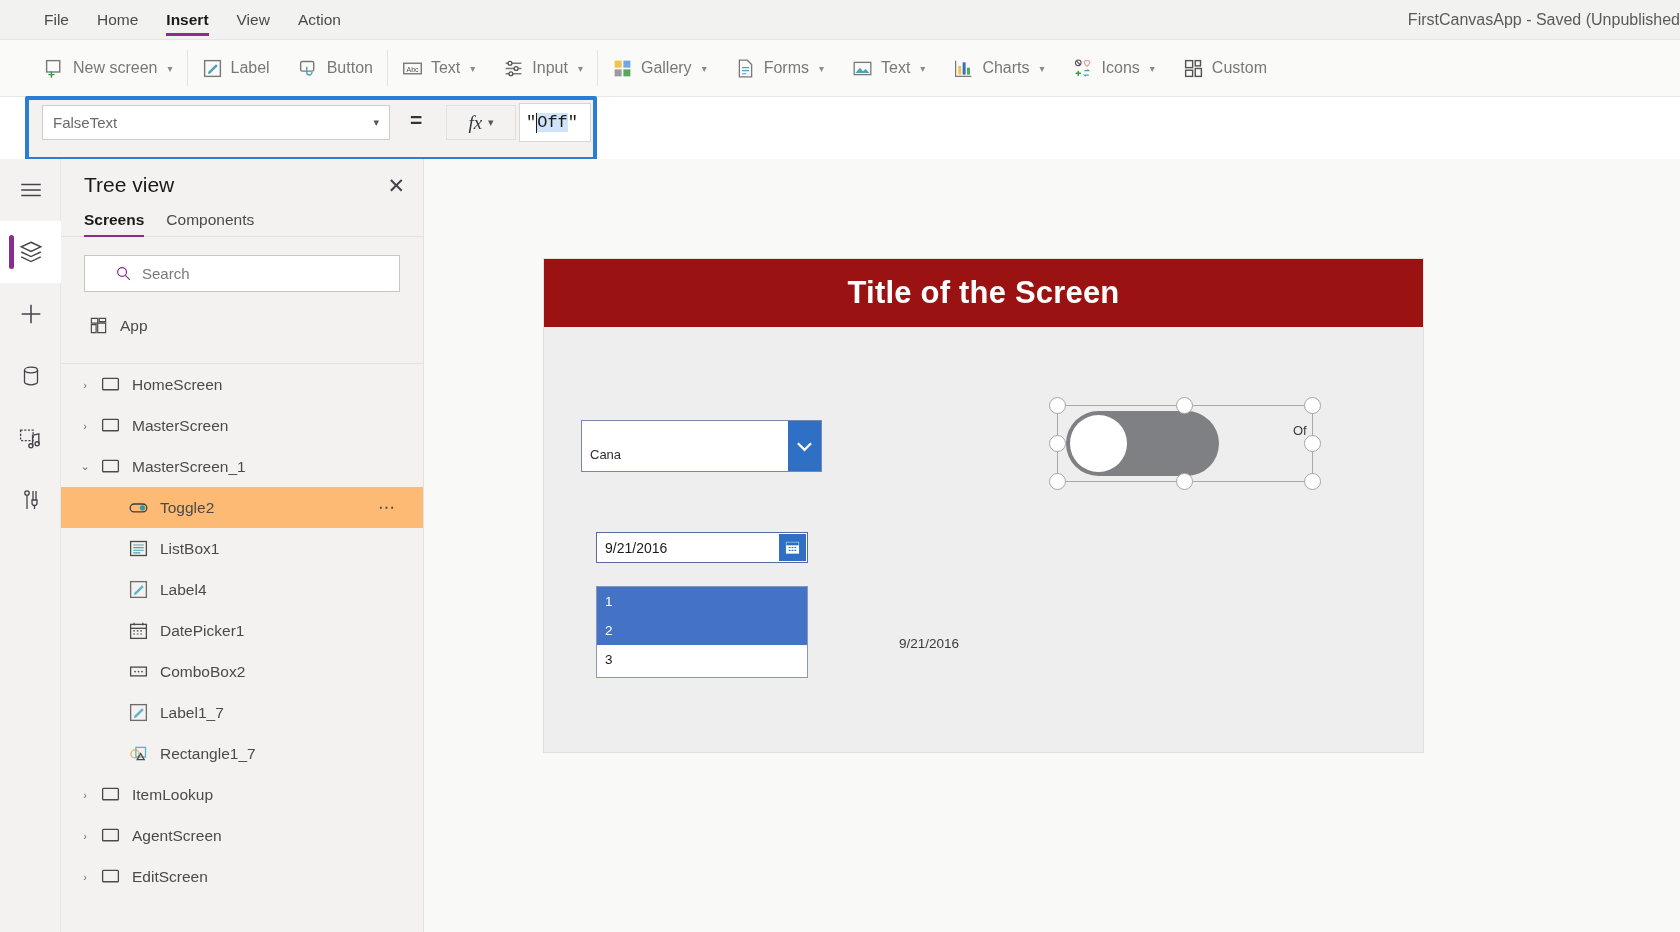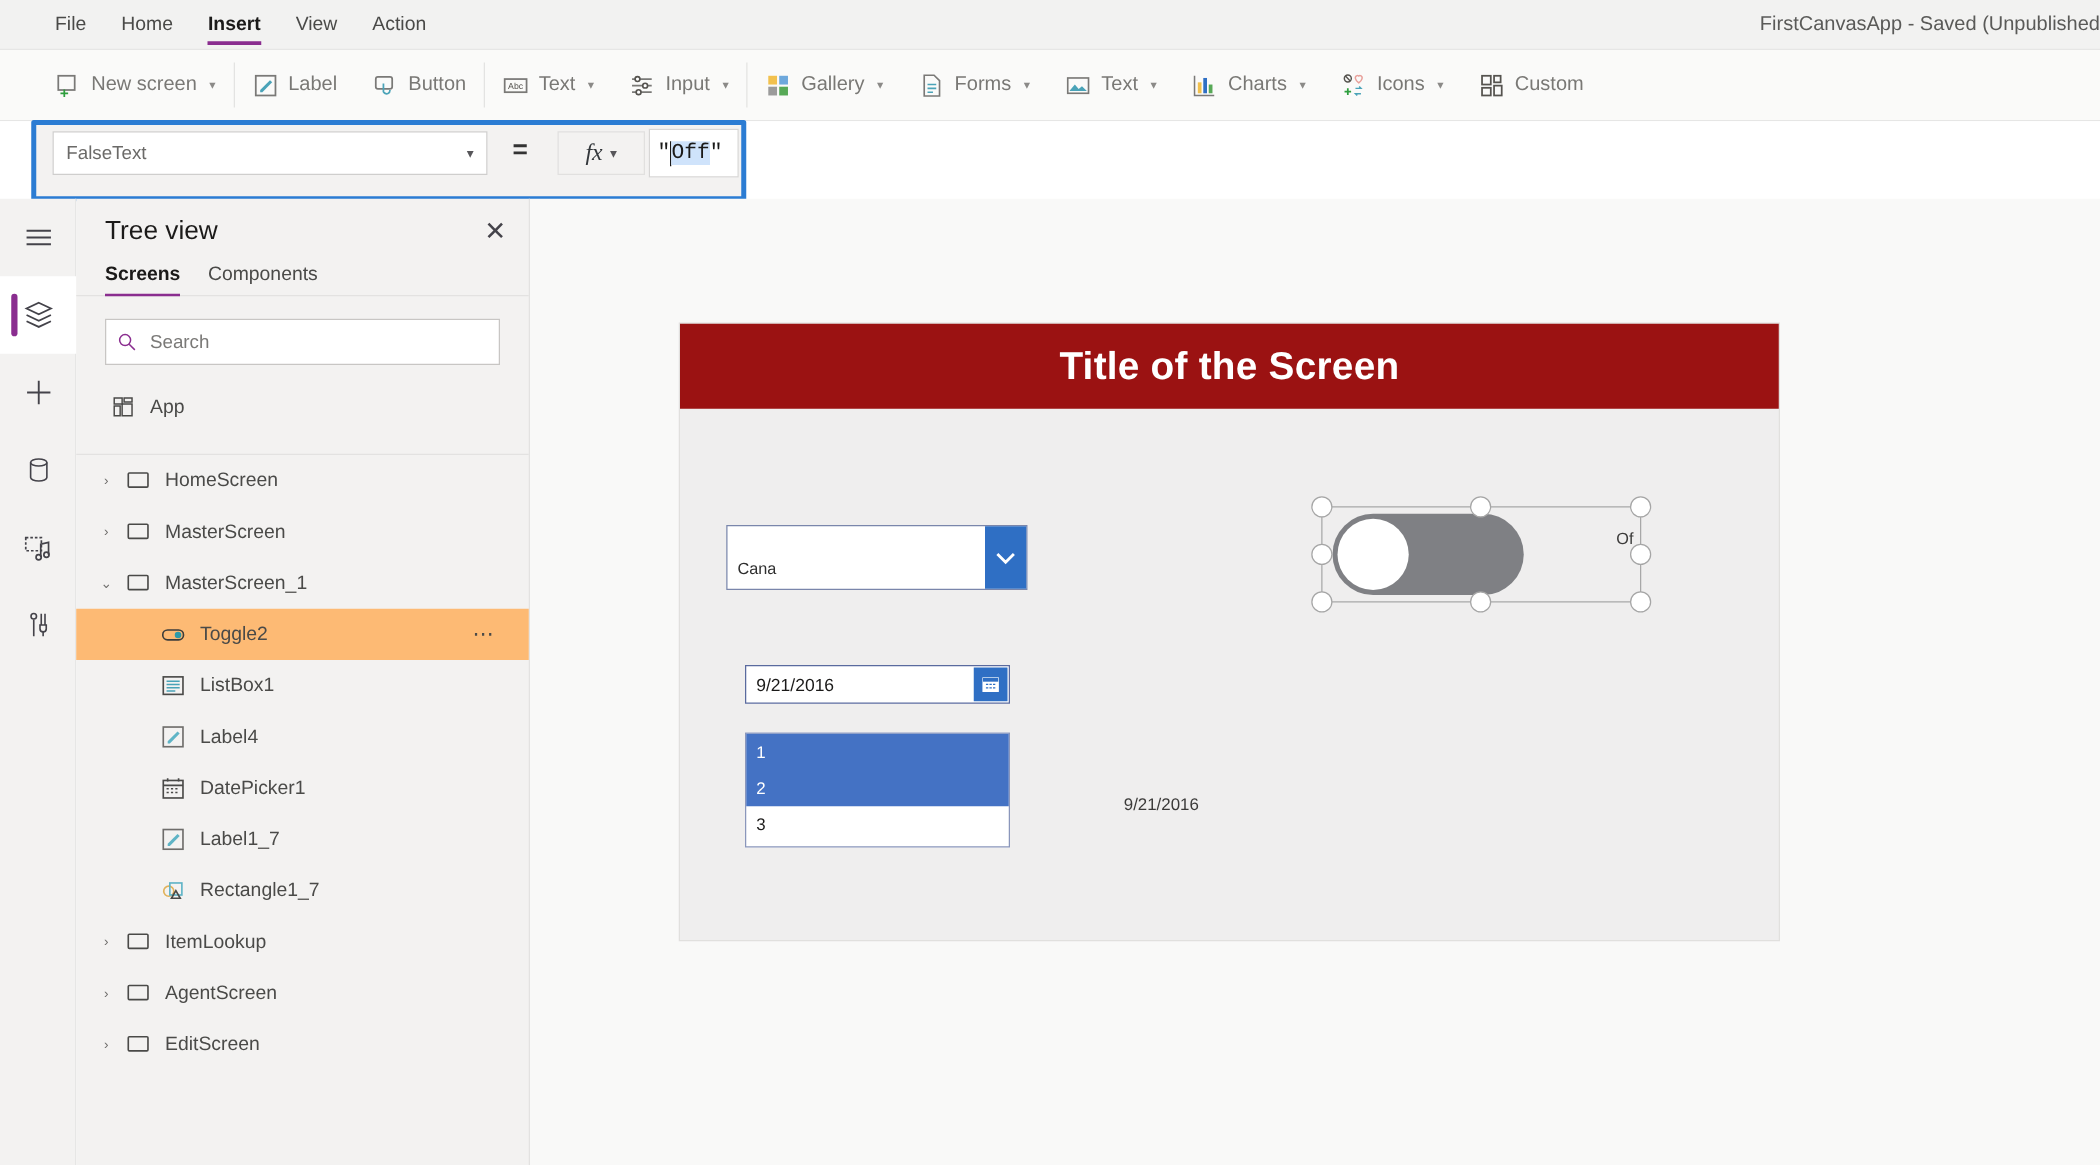--- a/index.html
+++ b/index.html
@@ -121,21 +121,21 @@
   .tabs { display:flex; gap:22px; padding:6px 0 0 23px; border-bottom:1px solid #e3e2e1; }
   .tab {
     font-size:15.5px; color:#4a4a48; padding-bottom:7px; position:relative; cursor:pointer;text-align:center;
   }
   .tab.active { color:#1b1a19; font-weight:bold; }
   .tab.active::after {
     content:""; position:absolute; left:0; right:0; bottom:-1px; height:2.5px; background:#8a2d8f;
   }
   .searchbox {
     margin:18px 23px 0 23px; height:37px; background:#fff; border:1px solid #c8c6c4;
-    display:flex; align-items:center; gap:10px; padding:0 8px;
+    display:flex; align-items:center; gap:10px; padding:0 30px;
   }
   .searchbox .ph { font-size:15px; color:#7a7977; }
   .row-app {
     display:flex; align-items:center; gap:12px;
     padding:12px 0 28px 28px; border-bottom:1px solid #e3e2e1; margin-top:12px;
     font-size:15.5px; color:#4a4a48;
   }
   .tnode {
     display:flex; align-items:center; height:41px; font-size:15.5px; color:#4a4a48;
     position:relative; cursor:pointer;
@@ -499,20 +499,31 @@
       <div class="tnode child">
         <span class="tico">
           <svg xmlns="http://www.w3.org/2000/svg" width="21" height="21" viewBox="0 0 24 24">
             <rect x="3" y="5" width="18" height="16" fill="none" stroke="#4a4a48" stroke-width="1.5"></rect>
             <path d="M3 9.5h18" stroke="#4a4a48" stroke-width="1.5"></path>
             <path d="M7 3v3M17 3v3" stroke="#4a4a48" stroke-width="1.5"></path>
             <path d="M6 12.5h2M10 12.5h2M14 12.5h2M6 16h2M10 16h2M14 16h2" stroke="#4a4a48" stroke-width="1.3"></path>
           </svg>
         </span>
         <span>DatePicker1</span>
+      </div>
+      <div class="tnode child">
+        <span class="tico">
+          <svg xmlns="http://www.w3.org/2000/svg" width="21" height="21" viewBox="0 0 24 24">
+            <rect x="3" y="7" width="18" height="10" fill="none" stroke="#4a4a48" stroke-width="1.5"></rect>
+            <circle cx="8" cy="12" r="1" fill="#4a4a48"></circle>
+            <circle cx="12" cy="12" r="1" fill="#4a4a48"></circle>
+            <circle cx="16" cy="12" r="1" fill="#4a4a48"></circle>
+          </svg>
+        </span>
+        <span>ComboBox2</span>
       </div>
       <div class="tnode child">
         <span class="tico">
           <svg xmlns="http://www.w3.org/2000/svg" width="21" height="21" viewBox="0 0 24 24">
             <rect x="3" y="3" width="18" height="18" fill="none" stroke="#6e6d6b" stroke-width="1.5"></rect>
             <path d="M7 16l9-9 2 2-9 9H7z" fill="#5fb4c6"></path>
           </svg>
         </span>
         <span>Label1_7</span>
       </div>

